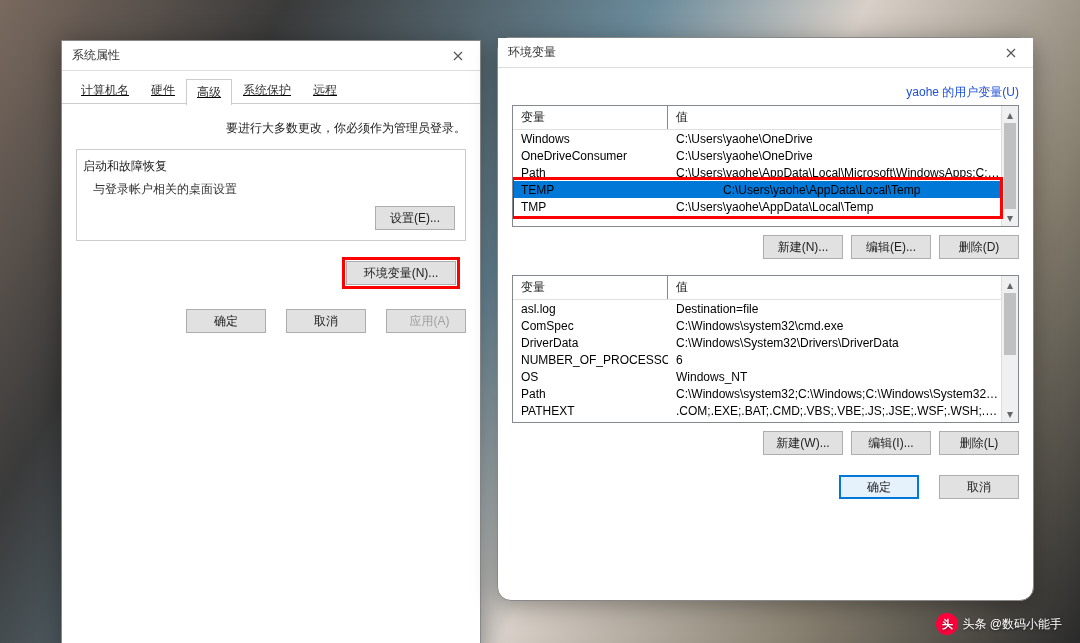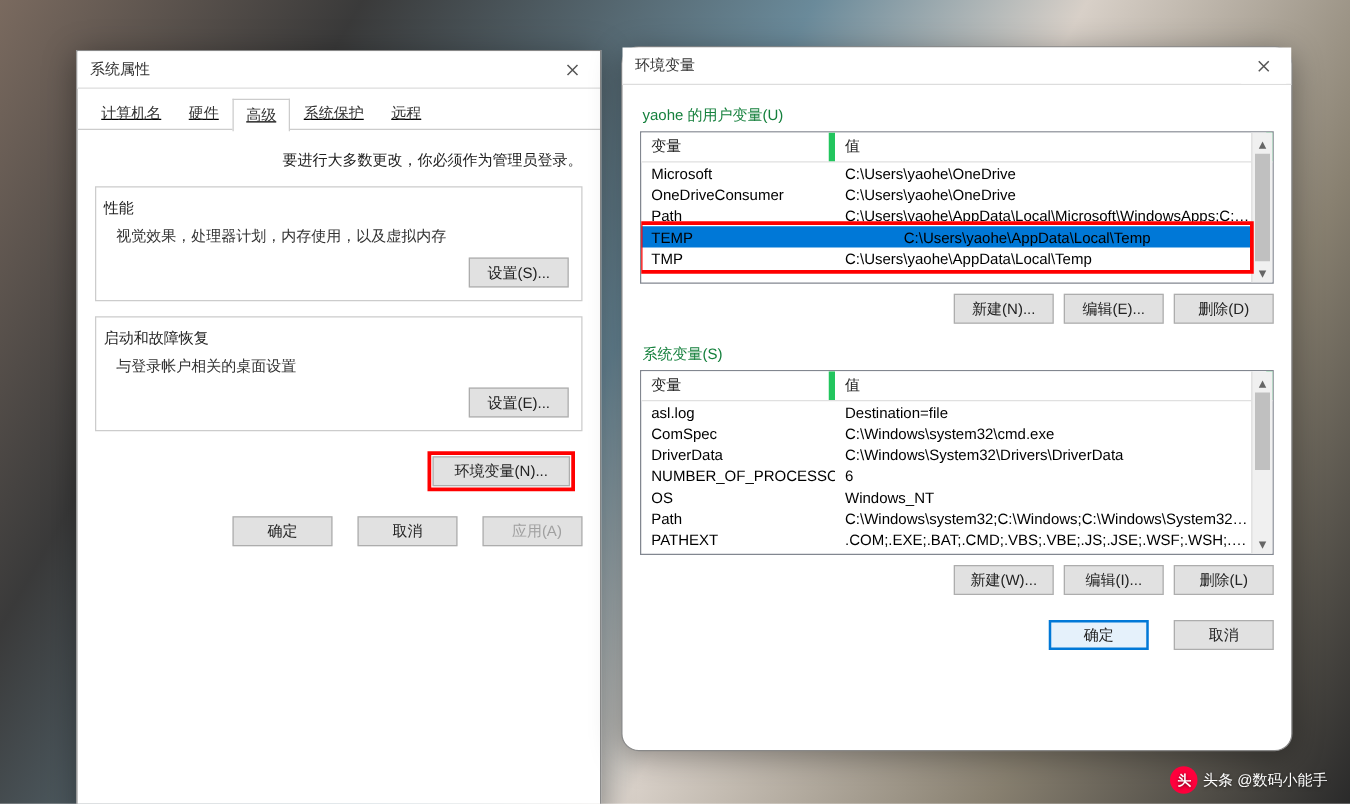--- a/index.html
+++ b/index.html
@@ -27,25 +27,25 @@
   .btn.disabled { color: #a0a0a0; cursor: default; padding-left: 19px; }
   .envvar-row { display: flex; justify-content: flex-end; margin-top: 16px; padding-right: 6px; }
   .red-box { border: 3px solid #ff0000; padding: 1px; display: inline-block; }
   .dialog-footer { display: flex; justify-content: flex-end; gap: 20px; padding: 10px 14px; }
 
   
   #envvars { left: 497px; top: 37px; width: 537px; height: 564px; border-radius: 14px; }
   #envvars .titlebar { background: #fff; color: #000; }
   #envvars .close-btn { background: #fff; }
   #envvars .body { padding: 10px 14px; }
-  .section-label { margin: 6px 0 4px 2px; color: #15803d; }
+  .section-label { margin: 6px 0 4px 2px; color: #1d4ed8; text-align: right; }
   .table-wrap { border: 1px solid #828790; background: #fff; height: 122px; overflow: hidden; position: relative; }
   .table-wrap.sys { height: 148px; }
   .thead { display: flex; background: #fff; border-bottom: 1px solid #e0e0e0; position: sticky; top:0; }
-  .th { padding: 3px 8px; border-right: 5px solid #22c55e; color: #222; }
+  .th { padding: 3px 8px; border-right: 1px solid #22c55e; color: #222; }
   .th.var { width: 155px; }
   .th.val { flex: 1; }
   .scrollbar { position: absolute; right: 0; top: 0; width: 17px; height: 100%; background: #f0f0f0; border-left: 1px solid #ddd; }
   .scrollbar .arrow { height: 17px; display:flex;align-items:center;justify-content:center;color:#666; }
   .scrollbar .track { height: calc(100% - 34px); position: relative; }
   .scrollbar .thumb { position:absolute; left:2px; right:2px; background:#c0c0c0; }
   .tbody { padding-right: 17px; }
   .row { display: flex; height: 17px; align-items: center; }
   .row .cell-var { width: 155px; padding-left: 8px; white-space: nowrap; overflow: hidden; }
   .row .cell-val { flex: 1; padding-left: 8px; white-space: nowrap; overflow: hidden; text-overflow: ellipsis; }
@@ -71,27 +71,20 @@
   <div class="tabs">
     <div class="tab">计算机名</div>
     <div class="tab">硬件</div>
     <div class="tab active">高级</div>
     <div class="tab">系统保护</div>
     <div class="tab">远程</div>
   </div>
   <div class="props-body">
     <div class="note">要进行大多数更改，你必须作为管理员登录。</div>
 
-    <div class="groupbox">
-      <div class="group-title">性能</div>
-      <div class="group-desc">视觉效果，处理器计划，内存使用，以及虚拟内存</div>
-      <div class="group-btnrow">
-        <button class="btn">设置(S)...</button>
-      </div>
-    </div>
 
     <div class="groupbox">
       <div class="group-title">启动和故障恢复</div>
       <div class="group-desc">与登录帐户相关的桌面设置</div>
       <div class="group-btnrow">
         <button class="btn">设置(E)...</button>
       </div>
     </div>
 
 
@@ -119,21 +112,21 @@
   </div>
   <div class="body">
     <div class="section-label">yaohe 的用户变量(U)</div>
     <div class="table-wrap" style="position:relative">
       <div class="thead">
         <div class="th var">变量</div>
         <div class="th val">值</div>
       </div>
       <div class="tbody" id="user-tbody">
           <div class="row">
-            <div class="cell-var">Microsoft</div>
+            <div class="cell-var">Windows</div>
             <div class="cell-val">C:\Users\yaohe\OneDrive</div>
           </div>
           <div class="row">
             <div class="cell-var">OneDriveConsumer</div>
             <div class="cell-val">C:\Users\yaohe\OneDrive</div>
           </div>
           <div class="row">
             <div class="cell-var">Path</div>
             <div class="cell-val">C:\Users\yaohe\AppData\Local\Microsoft\WindowsApps;C:\Pro...</div>
           </div>
@@ -154,21 +147,20 @@
         <div class="arrow">▾</div>
       </div>
       <div class="red-overlay" style="left:-2px; top:71px; right:15px; height:42px;"></div>
     </div>
     <div class="btnrow">
       <button class="btn">新建(N)...</button>
       <button class="btn">编辑(E)...</button>
       <button class="btn">删除(D)</button>
     </div>
 
-    <div class="section-label">系统变量(S)</div>
     <div class="table-wrap sys">
       <div class="thead">
         <div class="th var">变量</div>
         <div class="th val">值</div>
       </div>
       <div class="tbody" id="sys-tbody">
           <div class="row">
             <div class="cell-var">asl.log</div>
             <div class="cell-val">Destination=file</div>
           </div>

